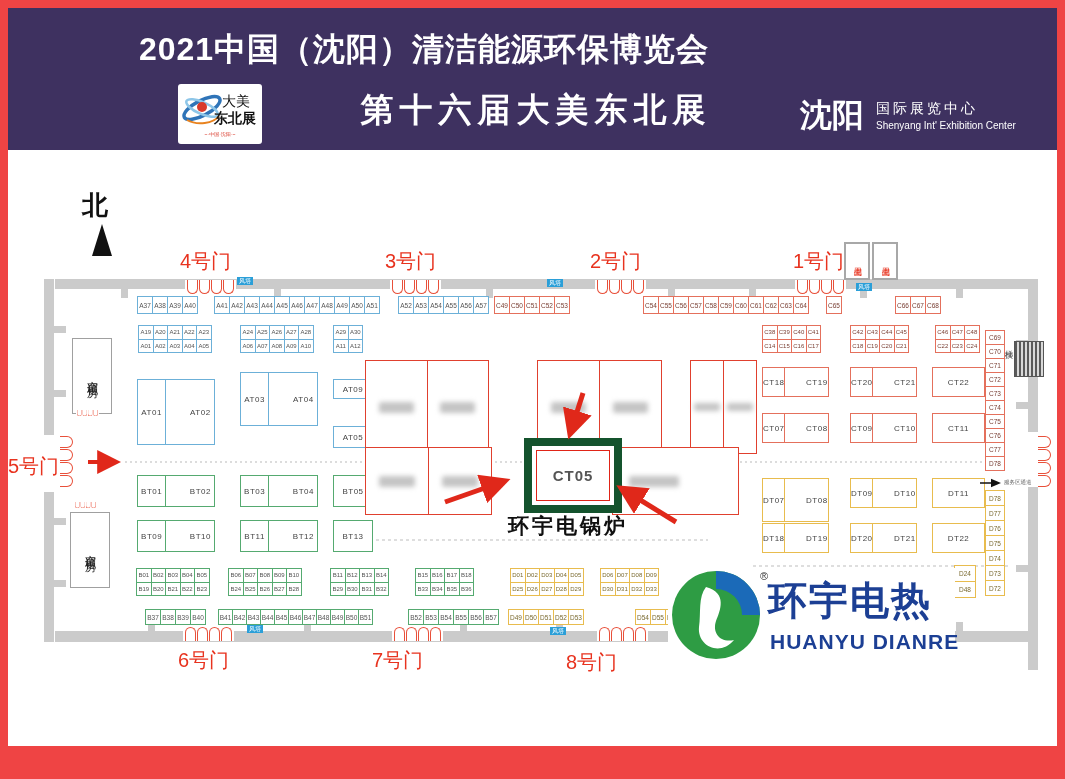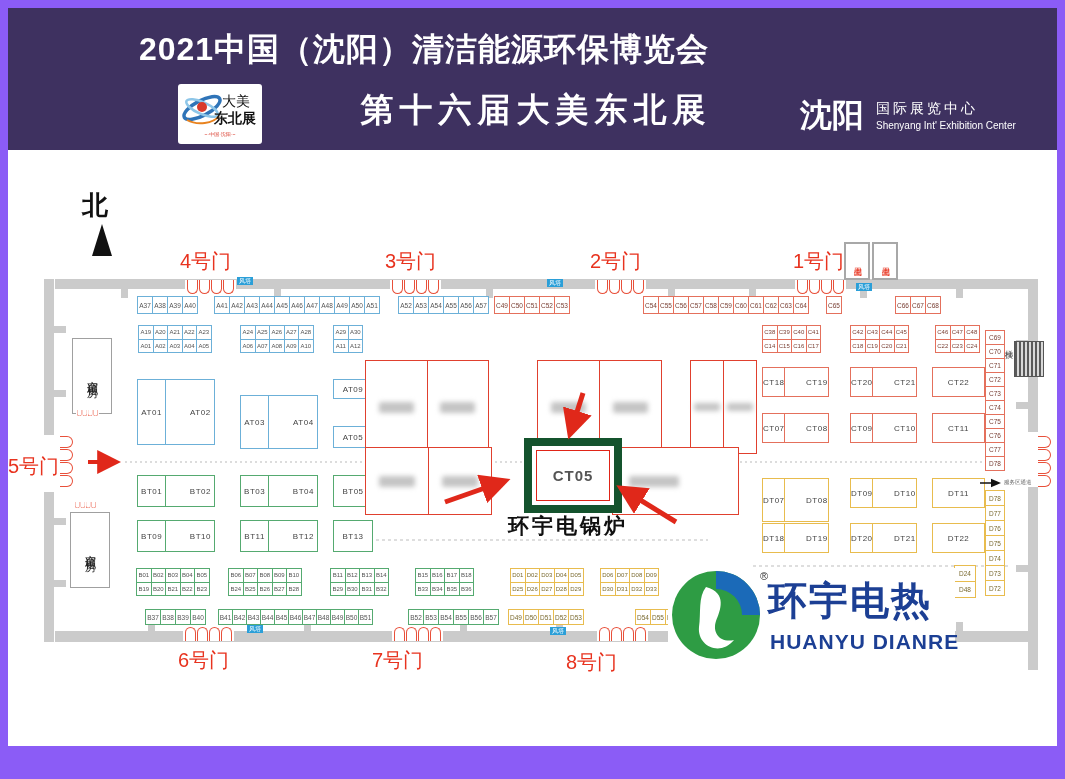--- a/index.html
+++ b/index.html
@@ -1,17 +1,17 @@
 <!DOCTYPE html>
 <html><head>
 <meta charset="utf-8">
 <style>
   html,body{margin:0;padding:0;}
   body{width:1065px;height:779px;font-family:"Liberation Sans","DejaVu Sans",sans-serif;}
-  .stage{position:relative;width:1065px;height:779px;background:#8b5cf6;overflow:hidden;}
+  .stage{position:relative;width:1065px;height:779px;background:#ef4444;overflow:hidden;}
   
   .banner{position:absolute;left:8px;top:8px;width:1049px;height:142px;background:#3e3160;}
   .t1{position:absolute;left:30px;top:20px;width:772px;text-align:center;font-size:32px;font-weight:bold;color:#fff;letter-spacing:1px;white-space:nowrap;}
   .t2{position:absolute;left:258px;top:80px;width:540px;text-align:center;font-size:33px;font-weight:bold;color:#fff;letter-spacing:6px;white-space:nowrap;}
   .logocard{position:absolute;left:170px;top:76px;width:84px;height:60px;background:#fff;border-radius:3px;}
   .lc1{position:absolute;left:44px;top:9px;font-size:14px;font-weight:normal;color:#111;}
   .lc2{position:absolute;left:36px;top:26px;font-size:14px;font-weight:bold;color:#111;}
   .lcsub{position:absolute;left:0;top:47px;width:84px;text-align:center;font-size:5px;color:#d93a2b;}
   .bdate{position:absolute;left:792px;top:28px;font-size:36px;font-weight:bold;color:#fff;white-space:nowrap;}
   .bcity{position:absolute;left:792px;top:86px;font-size:32px;font-weight:bold;color:#fff;}
@@ -394,21 +394,21 @@
           <span class="cell">C22</span>
           <span class="cell">C23</span>
           <span class="cell">C24</span>
         </div>
     </div>
 
     <div class="pair pblue" style="left:129px;top:217px;width:78px;height:78px">
         <div class="big">AT01</div>
         <div class="big">AT02</div>
       </div>
-    <div class="pair pblue" style="left:232px;top:233px;width:78px;height:66px">
+    <div class="pair pblue" style="left:232px;top:210px;width:78px;height:66px">
         <div class="big">AT03</div>
         <div class="big">AT04</div>
       </div>
     <div class="pair pblue" style="left:325px;top:217px;width:40px;height:32px">
         <div class="big">AT09</div>
       </div>
     <div class="pair pblue" style="left:325px;top:264px;width:40px;height:34px">
         <div class="big">AT05</div>
       </div>
 

